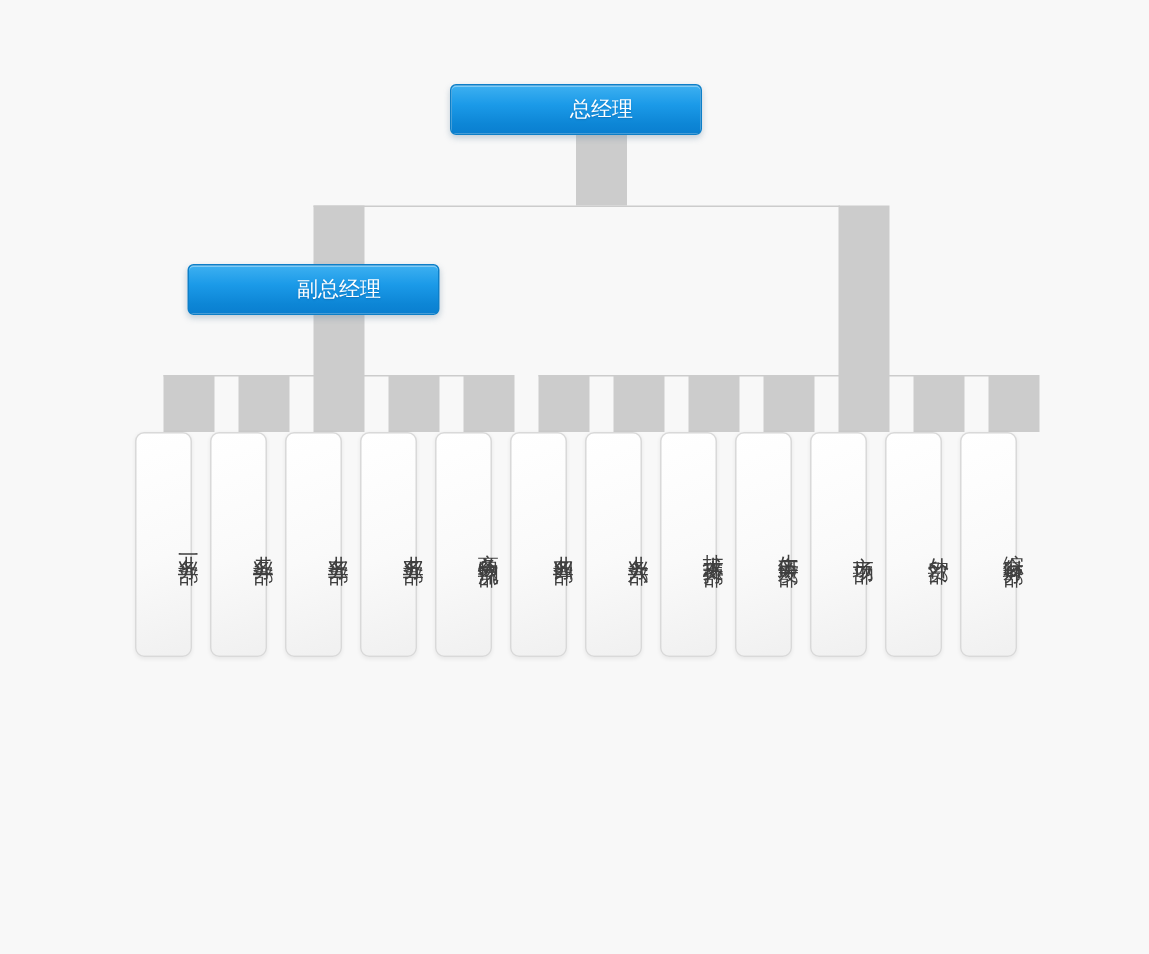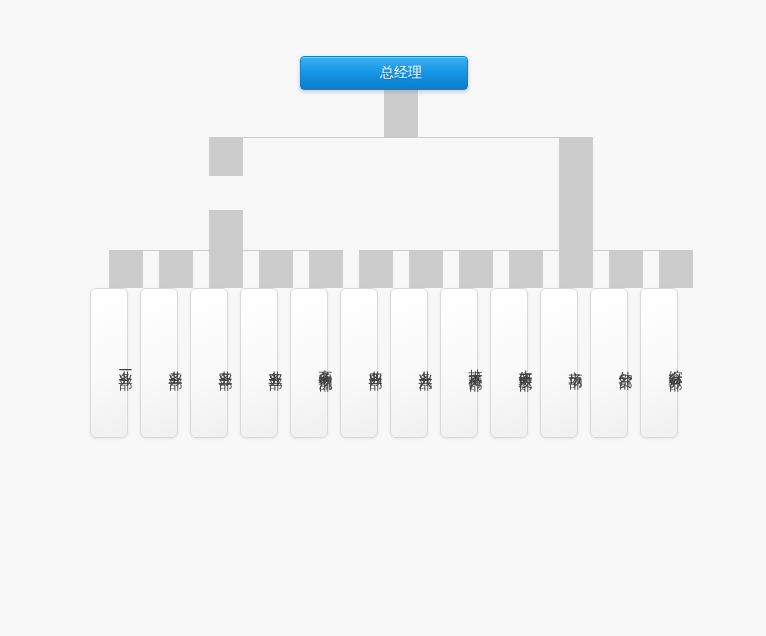--- a/index.html
+++ b/index.html
@@ -88,20 +88,21 @@
   <div class="line vline" style="left:359px;top:250px;height:38px;"></div>
   <div class="line vline" style="left:409px;top:250px;height:38px;"></div>
   <div class="line vline" style="left:459px;top:250px;height:38px;"></div>
   <div class="line vline" style="left:509px;top:250px;height:38px;"></div>
   <div class="line vline" style="left:559px;top:250px;height:38px;"></div>
   <div class="line vline" style="left:609px;top:250px;height:38px;"></div>
   <div class="line vline" style="left:659px;top:250px;height:38px;"></div>
 
   <div class="blue-node" style="left:300px;top:56px;">总经理</div>
 
+  <div class="blue-node" style="left:125px;top:176px;">副总经理</div>
 
   <div class="dept-node" style="left:90px;">业务一部</div>
   <div class="dept-node" style="left:140px;">业务二部</div>
   <div class="dept-node" style="left:190px;">业务三部</div>
   <div class="dept-node" style="left:240px;">业务五部</div>
   <div class="dept-node" style="left:290px;">商务物流部</div>
 
   <div class="dept-node" style="left:340px;">业务四部</div>
   <div class="dept-node" style="left:390px;">业务六部</div>
   <div class="dept-node" style="left:440px;">技术支持部</div>

